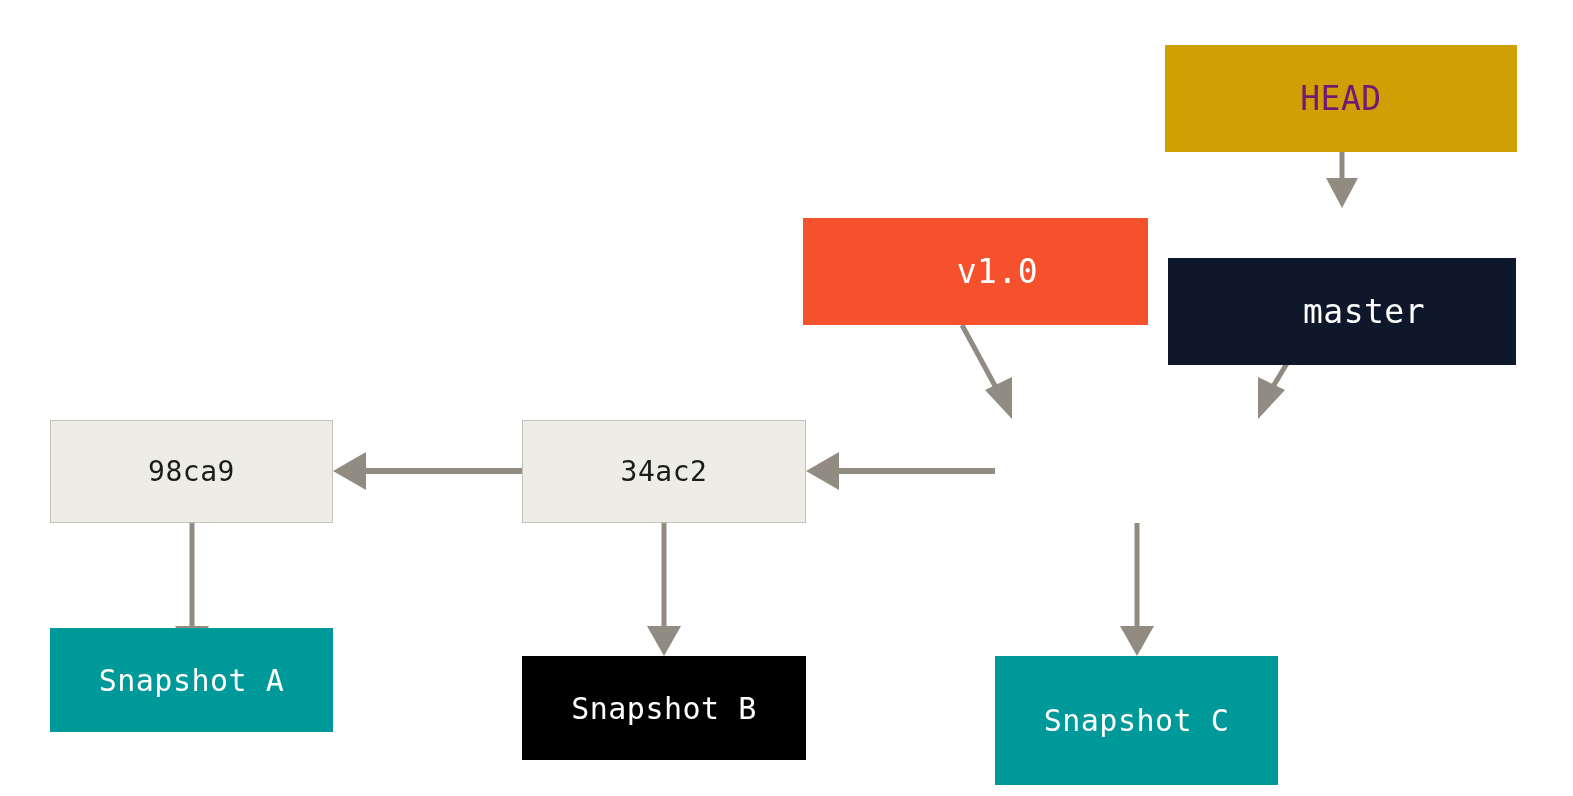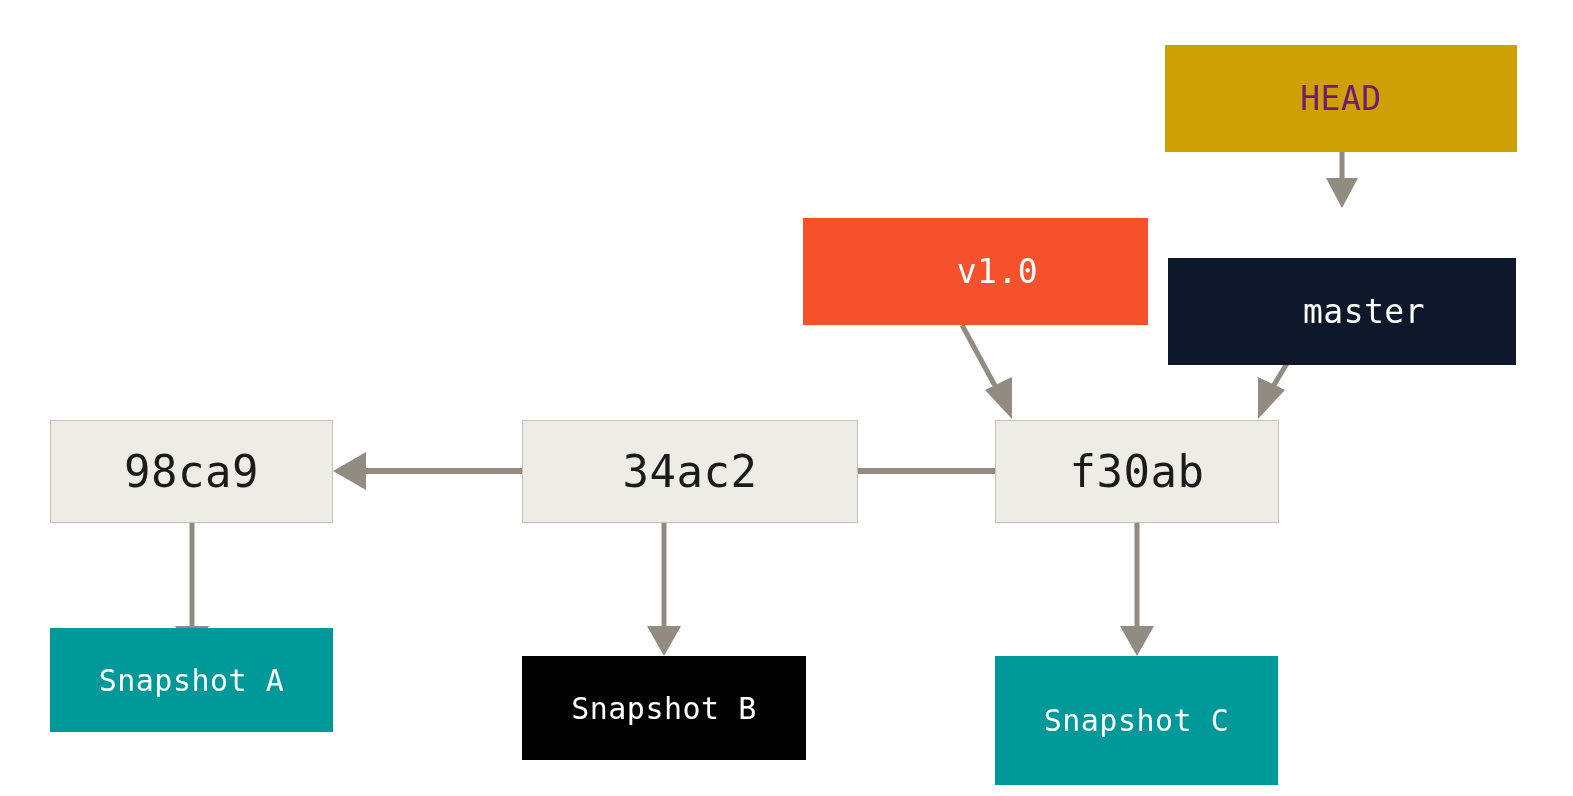--- a/index.html
+++ b/index.html
@@ -36,21 +36,21 @@
   .node-ref {
     background: #f4512c;
     color: #ffffff;
     font-size: 33px;
     padding-left: 44px;
   }
   .node-commit {
     background: #eeede5;
     border: 1px solid #c4c2ba;
     color: #1b1b1b;
-    font-size: 44px;
+    font-size: 28px;
   }
   .node-snapshot {
     background: #009999;
     color: #ffffff;
     font-size: 30px;
   }
   #arrow-layer {
     position: absolute;
     left: 0;
     top: 0;
@@ -108,23 +108,22 @@
   </svg>
 
   <div class="node node-head" style="left: 1165px; top: 45px; width: 352px; height: 107px; background: rgb(207, 160, 3); color: #701a75;">HEAD</div>
 
   <div class="node node-ref" style="left: 803px; top: 218px; width: 345px; height: 107px; background: rgb(244, 81, 44); color: rgb(255, 255, 255);">v1.0</div>
 
   <div class="node node-ref" style="left: 1168px; top: 218px; width: 348px; height: 107px; background: #0f172a; color: rgb(255, 255, 255); margin-top: 40px;">master</div>
 
   <div class="node node-commit" style="left: 50px; top: 420px; width: 283px; height: 103px; background: rgb(238, 237, 229); border-color: rgb(196, 194, 186); color: rgb(27, 27, 27);">98ca9</div>
 
-  <div class="node node-commit" style="left: 522px; top: 420px; width: 336px; height: 103px; background: rgb(238, 237, 229); border-color: rgb(196, 194, 186); color: rgb(27, 27, 27);">34ac2</div>
+  <div class="node node-commit" style="left: 522px; top: 420px; width: 284px; height: 103px; background: rgb(238, 237, 229); border-color: rgb(196, 194, 186); color: rgb(27, 27, 27);">34ac2</div>
 
-  <div class="node node-commit" style="left: 995px; top: 420px; width: 284px; height: 103px; background: rgb(238, 237, 229); border-color: rgb(196, 194, 186); color: rgb(27, 27, 27);">f30ab</div>
 
   <div class="node node-snapshot" style="left: 50px; top: 628px; width: 283px; height: 104px; background: rgb(0, 153, 153); color: rgb(255, 255, 255);">Snapshot A</div>
 
   <div class="node node-snapshot" style="left: 522px; top: 656px; width: 284px; height: 104px; background: #000000; color: rgb(255, 255, 255);">Snapshot B</div>
 
   <div class="node node-snapshot" style="left: 995px; top: 656px; width: 283px; height: 129px; background: rgb(0, 153, 153); color: rgb(255, 255, 255);">Snapshot C</div>
 
 </div>
 
 </body></html>

